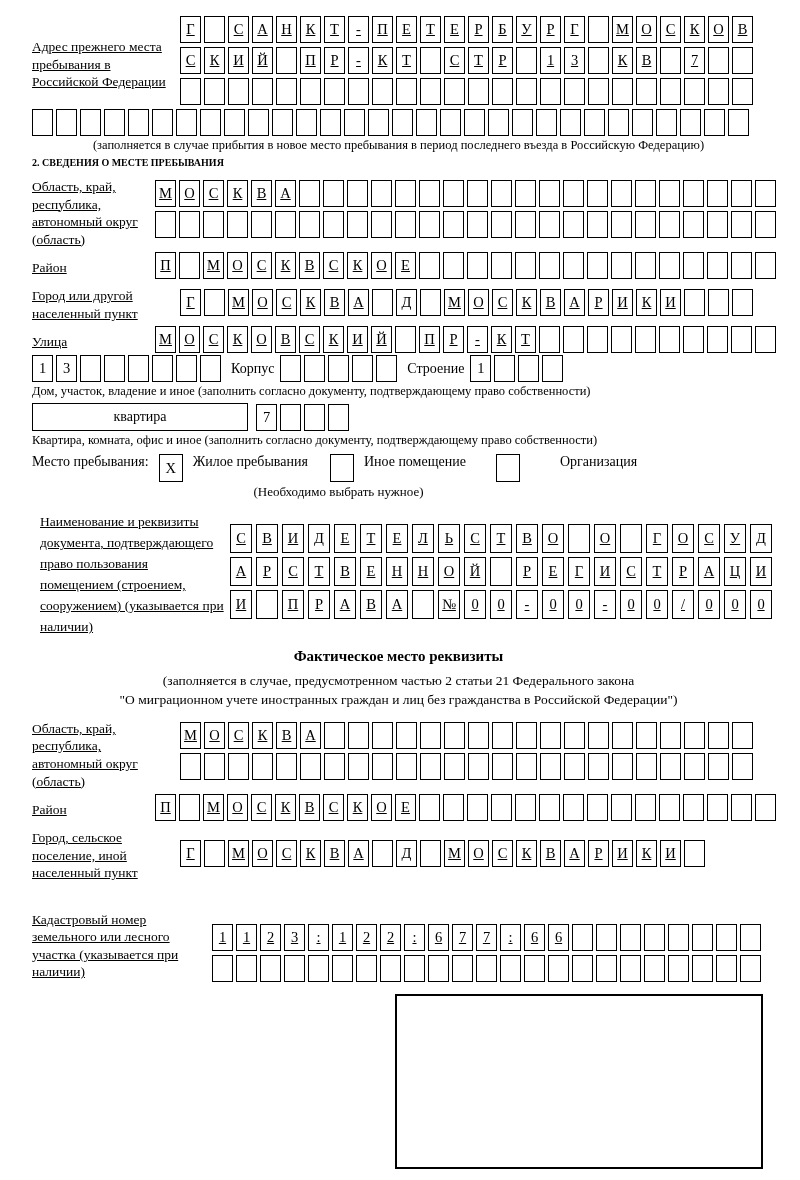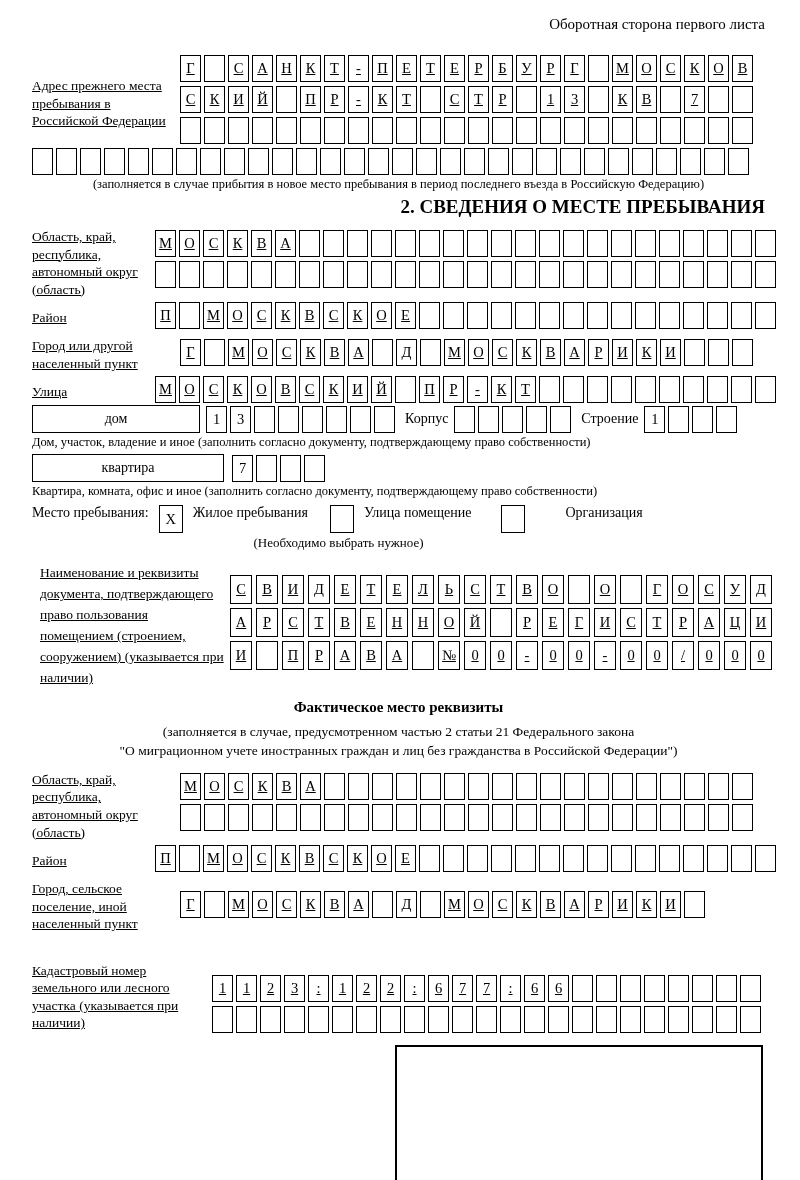--- a/index.html
+++ b/index.html
@@ -27,32 +27,32 @@
     width: 21px; height: 27px;
     border: 1.6px solid #000;
     display: inline-flex; align-items: center; justify-content: center;
     font-size: 14.5px; flex: 0 0 auto;
     background: #fff;
   }
   .lg-row { gap: 4px; }
   .lg-row .cell { width: 22px; height: 29px; border-width: 1.8px; }
 
   .note { text-align: center; font-size: 12.5px; margin: 2px 0 4px 0; }
-  .sect-title { text-align: right; font-weight: bold; font-size: 19px; margin: 4px 0 6px 0; }
+  .sect-title { text-align: left; font-weight: bold; font-size: 10px; margin: 4px 0 6px 0; }
   .sub-title { text-align: center; font-weight: bold; font-size: 15px; margin: 10px 0 6px 0; }
   .law-note { text-align: center; font-size: 13.5px; line-height: 1.45; margin-bottom: 6px; }
 
   .house-row { display: flex; align-items: center; margin: 2px 0 2px 0; }
   .wide-box {
     border: 1.6px solid #000; height: 28px;
     display: inline-flex; align-items: center; justify-content: center;
     font-size: 14px; flex: 0 0 auto;
   }
   .dom-box { width: 168px; margin-right: 6px; }
-  .kv-box { width: 192px; margin-right: 8px; }
+  .kv-box { width: 216px; margin-right: 8px; }
   .inline-label { font-size: 14px; margin: 0 6px 0 10px; }
 
   .stay-row { display: flex; font-size: 14px; margin: 6px 0 2px 0; }
   .cb { width: 24px; height: 28px; margin: 0 10px; }
   .stay-note { text-align: center; font-size: 13px; margin: 2px 120px 8px 0; }
 
   .doc-block { margin-top: 4px; margin-left: 8px; }
   .doc-block .flabel { width: 190px; line-height: 1.55; }
 
   .bigbox {
@@ -60,21 +60,20 @@
     border: 2px solid #000;
     margin-left: 363px; margin-top: 8px;
   }
   .toprow4 { margin-top: 0; }
 </style>
 </head>
 <body>
 
 <div class="page">
 
-  <div class="hdr-right">Оборотная сторона первого листа</div>
 
   <div class="frow">
     <div class="flabel w148">Адрес прежнего места пребывания в Российской Федерации</div>
     <div class="rows">
       <div class="cells">
           <span class="cell">Г</span>
           <span class="cell"></span>
           <span class="cell">С</span>
           <span class="cell">А</span>
           <span class="cell">Н</span>
@@ -338,21 +337,20 @@
         <span class="cell"></span>
         <span class="cell"></span>
         <span class="cell"></span>
         <span class="cell"></span>
         <span class="cell"></span>
         <span class="cell"></span>
       </div>
   </div>
 
   <div class="house-row">
-    <div class="wide-box dom-box">дом</div>
     <div class="cells">
         <span class="cell">1</span>
         <span class="cell">3</span>
         <span class="cell"></span>
         <span class="cell"></span>
         <span class="cell"></span>
         <span class="cell"></span>
         <span class="cell"></span>
         <span class="cell"></span>
       </div>
@@ -383,21 +381,21 @@
         <span class="cell"></span>
       </div>
   </div>
   <div class="note" style="text-align:left">Квартира, комната, офис и иное (заполнить согласно документу, подтверждающему право собственности)</div>
 
   <div class="stay-row">
     <span>Место пребывания:</span>
     <span class="cell cb">X</span>
     <span>Жилое пребывания</span>
     <span class="cell cb" style="margin-left:22px"></span>
-    <span>Улица помещение</span>
+    <span>Иное помещение</span>
     <span class="cell cb" style="margin-left:30px"></span>
     <span style="margin-left:30px">Организация</span>
   </div>
   <div class="stay-note">(Необходимо выбрать нужное)</div>
 
   <div class="frow doc-block">
     <div class="flabel">Наименование и реквизиты документа, подтверждающего право пользования помещением (строением, сооружением) (указывается при наличии)</div>
     <div class="rows">
       <div class="cells lg-row">
           <span class="cell">С</span>

